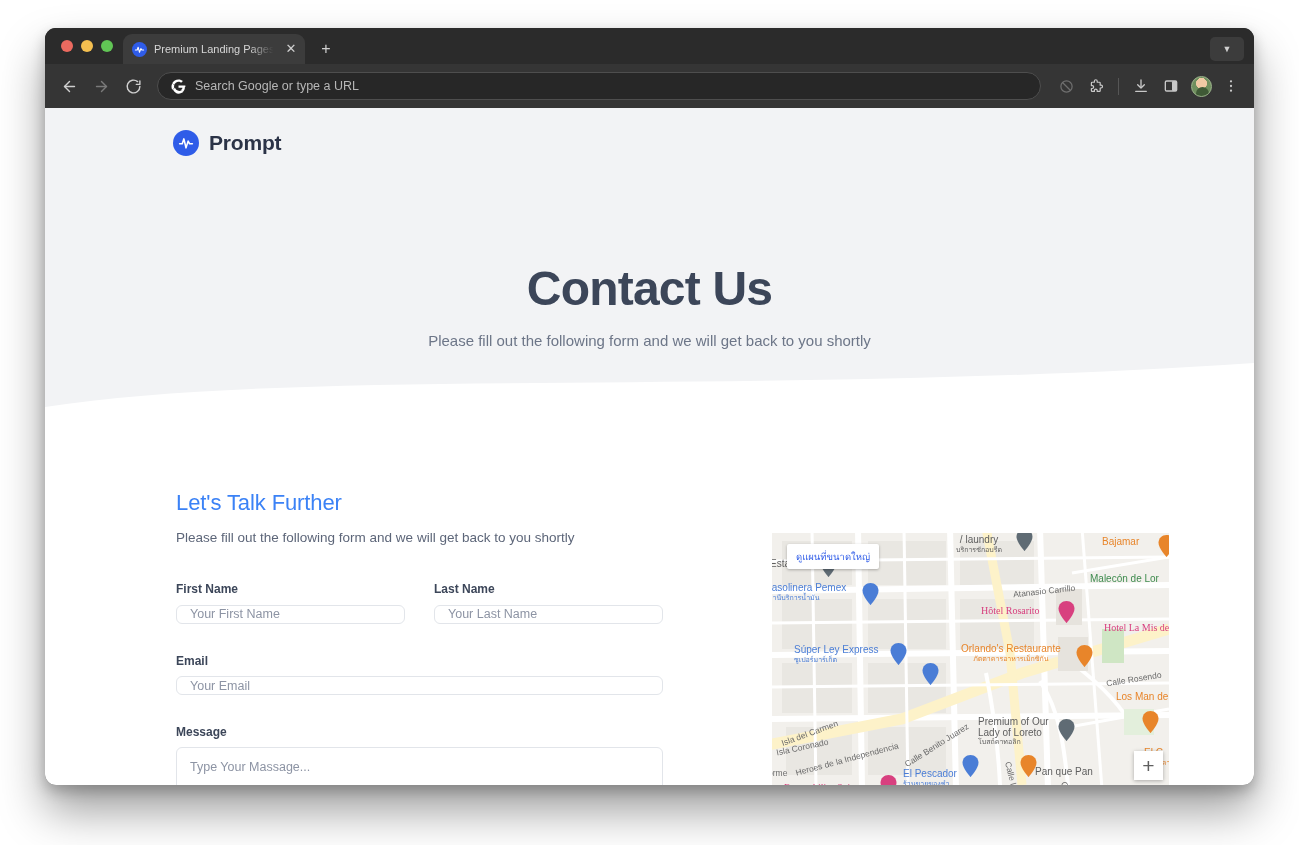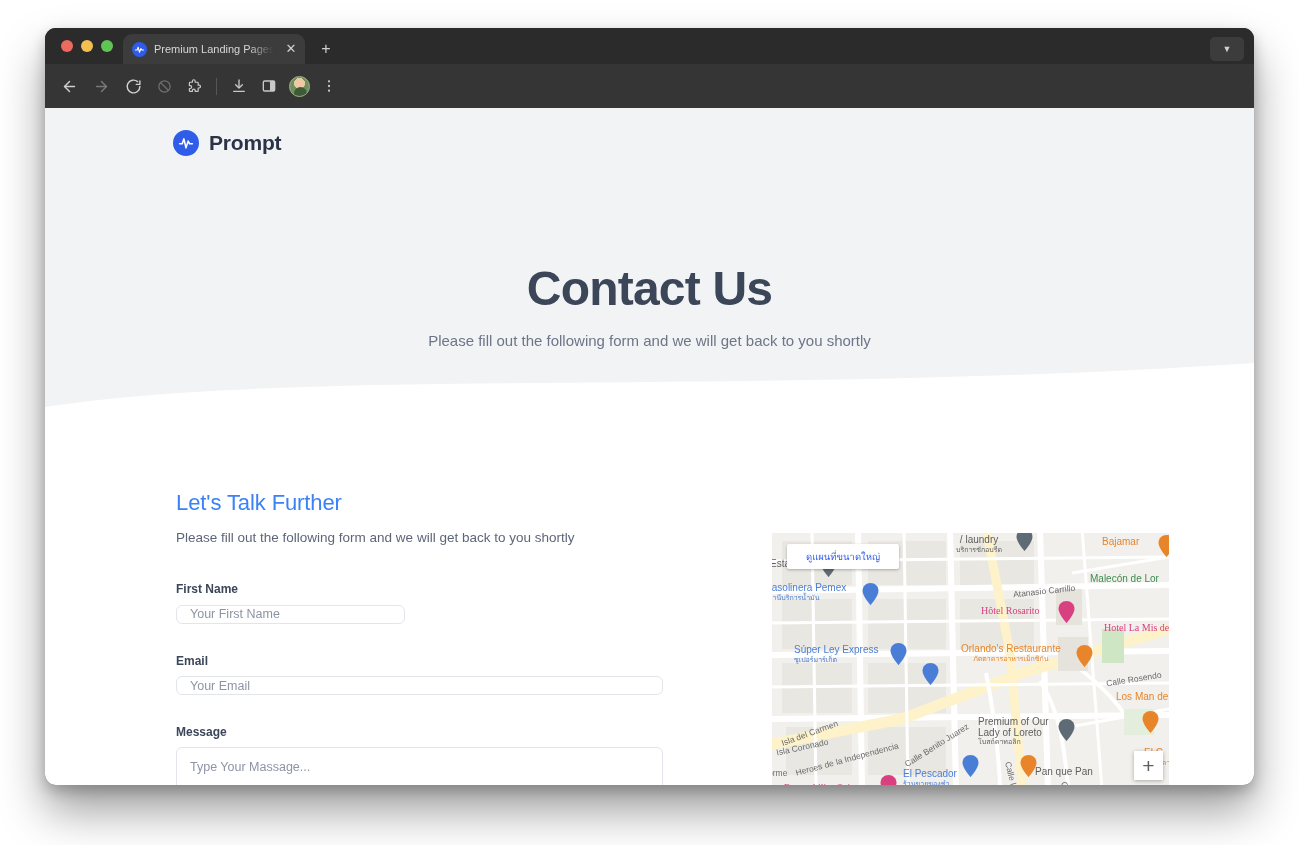--- a/index.html
+++ b/index.html
@@ -375,21 +375,21 @@
     width: 397px;
     height: 252px;
   }
   #map-badge {
     position: absolute;
     left: 15px;
     top: 11px;
     background: #ffffff;
     color: #2f5ce8;
     font-size: 9.5px;
-    padding: 5px 19px;
+    padding: 5px 9px;
     border-radius: 2px;
     box-shadow: 0 1px 3px rgba(0,0,0,0.28);
     white-space: nowrap;
     z-index: 3;
   }
   #map-zoom-in {
     position: absolute;
     right: 6px;
     bottom: 5px;
     width: 29px; height: 29px;
@@ -464,20 +464,31 @@
           <path d="M12 5l7 7-7 7"></path>
         </svg>
     </div>
     <div class="nav-btn">
       <svg width="17" height="17" viewBox="0 0 24 24" fill="none" stroke="currentColor" stroke-width="2" stroke-linecap="round" stroke-linejoin="round">
           <path d="M21 12a9 9 0 1 1-3.2-6.9"></path>
           <path d="M21 4v5h-5"></path>
         </svg>
     </div>
 
+    <div id="omnibox">
+      <span class="g-icon">
+        <svg viewBox="0 0 24 24" width="15" height="15">
+          <path fill="#ffffff" d="M12 4.5c2 0 3.4.86 4.2 1.58l2.86-2.8C17.3 1.6 14.9.6 12 .6 7.6.6 3.8 3.13 1.96 6.8l3.3 2.56C6.13 6.76 8.85 4.5 12 4.5z"></path>
+          <path fill="#ffffff" d="M23.1 12.27c0-.82-.07-1.42-.22-2.04H12v3.7h6.36c-.13 1.06-.82 2.66-2.36 3.73l3.22 2.5c1.93-1.78 3.04-4.4 3.04-7.5z"></path>
+          <path fill="#ffffff" d="M5.27 14.3a7.1 7.1 0 0 1-.38-2.3c0-.8.14-1.58.37-2.3L1.96 7.14A11.4 11.4 0 0 0 .75 12c0 1.84.44 3.58 1.21 5.12l3.31-2.57z"></path>
+          <path fill="#ffffff" d="M12 23.4c3.24 0 5.96-1.06 7.95-2.9l-3.22-2.5c-.86.6-2.02 1.02-3.53 1.02-3.15 0-5.82-2.07-6.77-4.94l-3.3 2.56C4.9 20.83 8.6 23.4 12 23.4z"></path>
+        </svg>
+      </span>
+      <span class="omni-text">Search Google or type a URL</span>
+    </div>
 
     <div class="tool-icon dim">
       <svg width="15" height="15" viewBox="0 0 24 24" fill="none" stroke="currentColor" stroke-width="2">
           <circle cx="12" cy="12" r="9"></circle>
           <path d="M5.6 5.6l12.8 12.8"></path>
         </svg>
     </div>
     <div class="tool-icon">
       <svg width="17" height="17" viewBox="0 0 24 24" fill="none" stroke="currentColor" stroke-width="1.7" stroke-linejoin="round">
         <path d="M9 4.5a2 2 0 0 1 4 0V6h3.2c.6 0 1 .4 1 1v3.1h1.3a2 2 0 0 1 0 4h-1.3V18c0 .6-.4 1-1 1H13v-1.4a2 2 0 0 0-4 0V19H5.8c-.6 0-1-.4-1-1v-3.2H6a2 2 0 0 0 0-4H4.8V7c0-.6.4-1 1-1H9V4.5z"></path>
@@ -538,20 +549,24 @@
 
       <div id="form-column">
         <h2 id="form-heading">Let's Talk Further</h2>
         <p id="form-subheading">Please fill out the following form and we will get back to you shortly</p>
 
         <form id="contact-form">
           <div class="field-row">
             <div class="field half">
               <label class="field-label">First Name</label>
               <input class="field-input" type="text" placeholder="Your First Name" style="">
+            </div>
+            <div class="field half">
+              <label class="field-label">Last Name</label>
+              <input class="field-input" type="text" placeholder="Your Last Name" style="">
             </div>
           </div>
 
           <div class="field full">
             <label class="field-label">Email</label>
             <input class="field-input" type="text" placeholder="Your Email" style="">
           </div>
 
           <div class="field full">
             <label class="field-label">Message</label>

